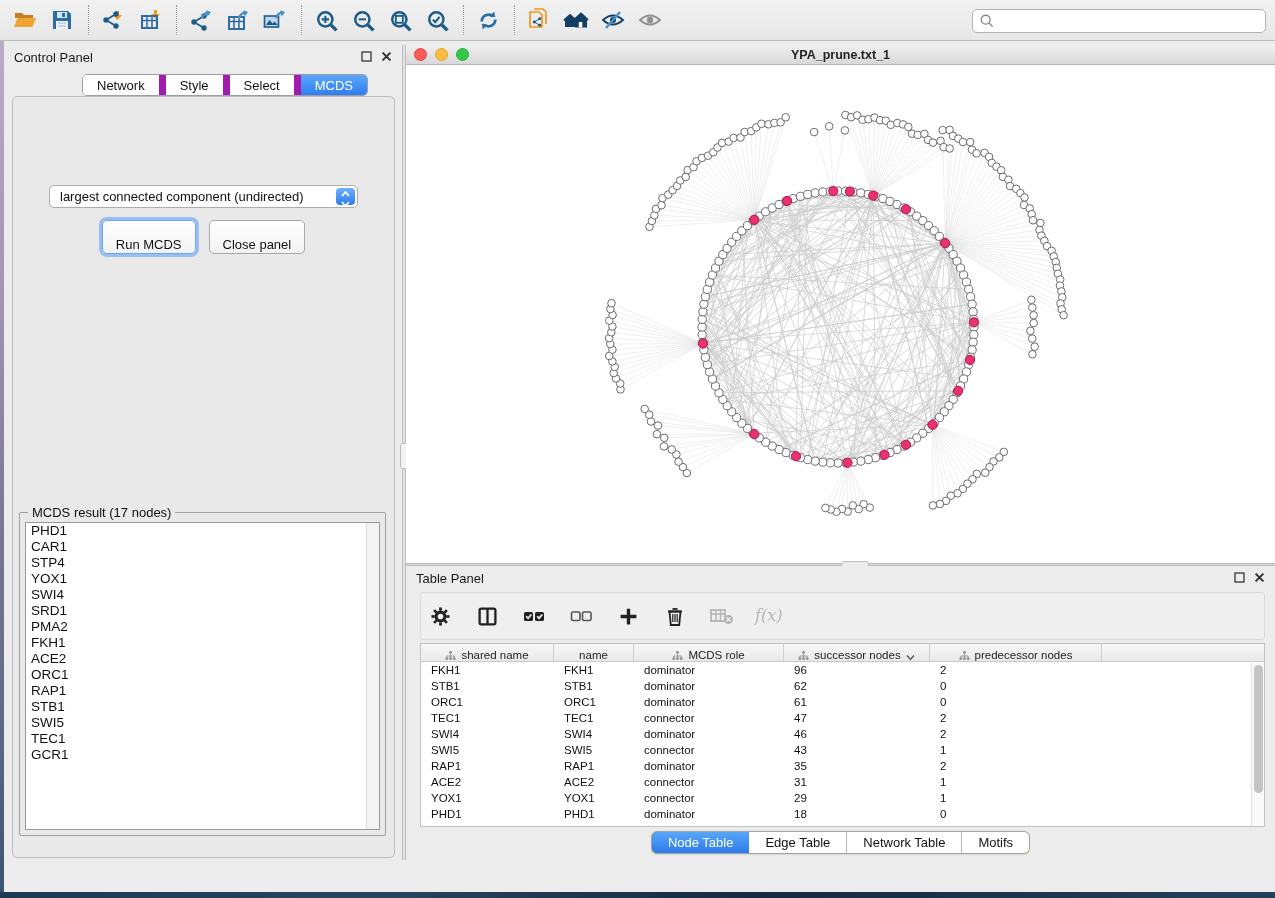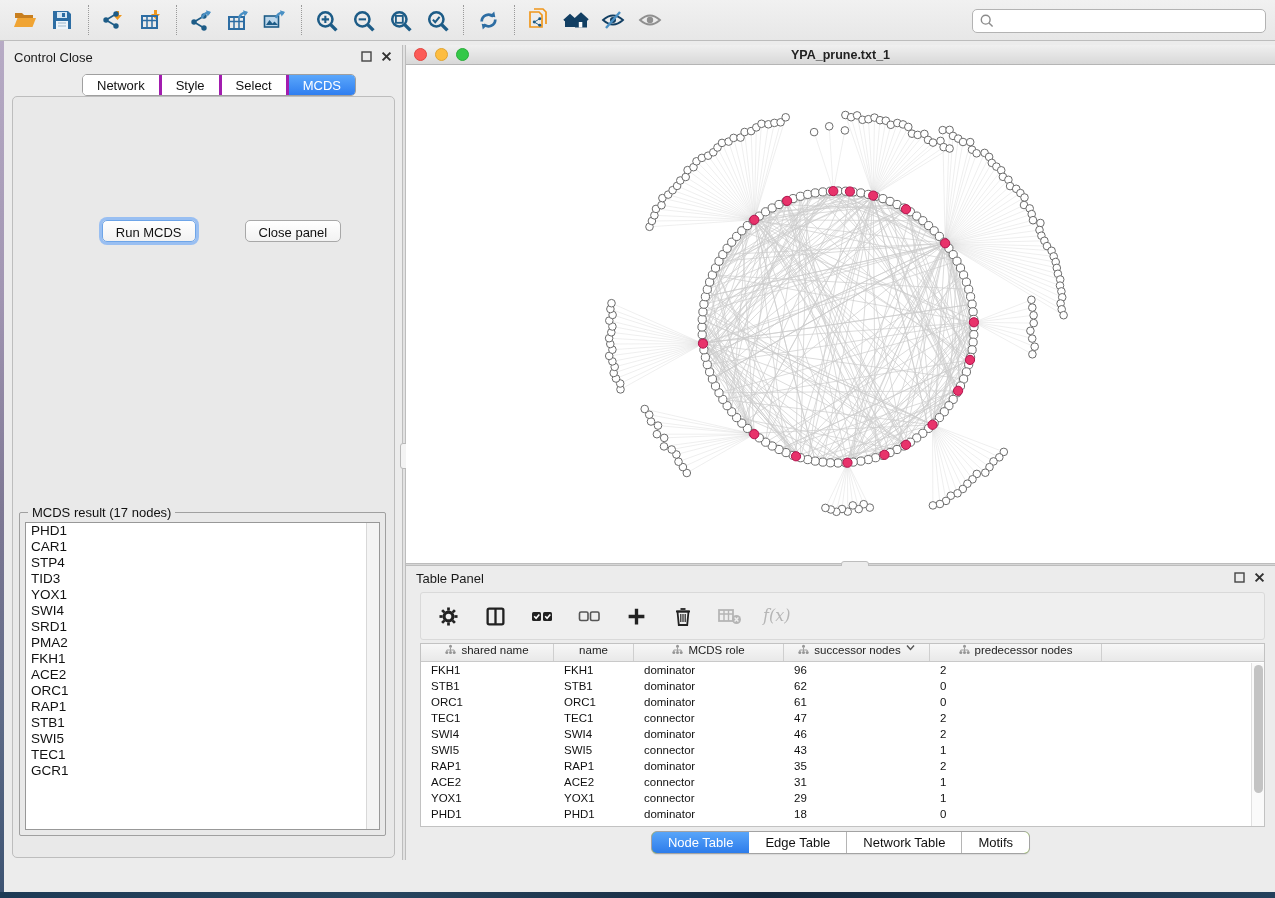--- a/index.html
+++ b/index.html
@@ -30,38 +30,38 @@
   
   #control-panel { position:absolute; left:4px; top:45px; width:398px; bottom:38px;
     background:#ececec; }
   .panel-titlebar { position:relative; height:24px; display:flex; align-items:center;
     font-size:13px; color:#1a1a1a; padding-left:10px; }
   .panel-ctrls { position:absolute; right:10px; top:6px; display:flex; gap:9px; }
   .panel-ctrls svg { display:block; }
   #cp-tabs { position:absolute; left:78px; top:29px; display:flex; height:22px;
     border:1px solid #9f9f9f; border-radius:5px; overflow:hidden; background:#fff; }
   .cp-tab { padding:0 14px; font-size:13px; color:#111; display:flex; align-items:center;
-    border-right:3px solid #a21caf; background:#fff; }
+    border-right:7px solid #a21caf; background:#fff; }
   .cp-tab:last-child { border-right:none; }
   .cp-tab.sel { background:linear-gradient(#5ba7fb,#2f7ef0); color:#fff;
     border-right:none; }
   #cp-body { position:absolute; left:8px; right:7px; top:51px; bottom:2px;
     background:#e9e9e9; border:1px solid #bdbdbd; border-radius:5px; }
   #opt-label { text-align:center; margin-top:18px; font-size:13px; color:#111; }
   #criterion-select { position:absolute; left:36px; right:36px; top:88px; height:23px;
     background:#fff; border:1px solid #adadad; border-radius:5px;
     display:flex; align-items:center; font-size:13px; color:#111; padding-left:10px; }
   #criterion-stepper { position:absolute; right:2px; top:2px; bottom:2px; width:19px;
     border-radius:4px; background:linear-gradient(#6cb0fc,#2e7cec); }
   #criterion-stepper svg { display:block; margin:2px auto; }
   #cp-buttons { position:absolute; top:123px; left:0; right:0; display:flex;
     justify-content:center; gap:13px; }
-  .mac-btn { height:22px; padding:4px 13px; background:linear-gradient(#ffffff,#f2f2f2);
+  .mac-btn { height:22px; padding:16px 13px; background:linear-gradient(#ffffff,#f2f2f2);
     border:1px solid #a8a8a8; border-radius:5px; font-size:13px; color:#111;
-    font-family:"Liberation Sans",sans-serif;margin-left:36px; }
+    font-family:"Liberation Sans",sans-serif; }
   .mac-btn.focus { box-shadow:0 0 0 3px rgba(111,169,248,.65); border-color:#6ea5e8; }
 
   #mcds-group { position:absolute; left:6px; right:8px; top:415px; bottom:21px;
     border:1px solid #a0a0a0; border-radius:2px; }
   #mcds-legend { position:absolute; top:-8px; left:8px; background:#e9e9e9;
     padding:0 4px; font-size:13px; color:#111; }
   #mcds-list { position:absolute; left:5px; right:5px; top:9px; bottom:5px;
     background:#fff; border:1px solid #989898; overflow:hidden; }
   #mcds-scroll { position:absolute; right:0; top:0; bottom:0; width:13px;
     background:#f4f4f4; border-left:1px solid #d8d8d8; }
@@ -91,27 +91,27 @@
   #h-split { position:absolute; left:406px; right:0; top:563px; height:3px;
     background:#d6d6d6; border-top:1px solid #bdbdbd; border-bottom:1px solid #bdbdbd; }
   #h-split-handle { position:absolute; left:50%; top:-3px; width:28px; height:8px;
     background:#ececec; border:1px solid #bdbdbd; border-radius:3px; }
 
   
   #table-panel { position:absolute; left:406px; right:0; top:566px; bottom:38px;
     background:#ececec; }
   #tp-toolbar { position:absolute; left:14px; right:10px; top:26px; height:48px;
     background:#efefef; border:1px solid #d9d9d9; border-radius:3px;
-    display:flex; align-items:center; padding-left:12px; }
+    display:flex; align-items:center; padding-left:4px; }
   #tp-toolbar .tb-btn { margin-right:17px; }
   #node-table { position:absolute; left:14px; right:10px; top:77px; bottom:33px;
     background:#fff; border:1px solid #c2c2c2; overflow:hidden; }
   #nt-header { display:flex; height:18px;
     background:linear-gradient(#f7f7f7,#e9e9e9); border-bottom:1px solid #c9c9c9; }
-  .nt-col { display:flex; align-items:flex-start; justify-content:center; gap:5px;
+  .nt-col { display:flex; align-items:flex-end; justify-content:center; gap:5px;
     font-size:11.5px; color:#222; border-right:1px solid #cfcfcf; height:100%; }
   .nt-col .tree { opacity:.75; }
   .nt-row { display:flex; height:16px; align-items:center; }
   .nt-cell { font-size:11.5px; color:#111; padding:0 10px; white-space:nowrap;
     overflow:hidden; }
   .nt-cell.num { text-align:left; }
   #nt-scroll { position:absolute; right:0; top:19px; bottom:0; width:13px;
     background:#fafafa; border-left:1px solid #e0e0e0; }
   #nt-thumb { position:absolute; left:1.5px; width:9px; top:2px; height:128px;
     background:#c3c3c3; border-radius:5px; }
@@ -300,49 +300,59 @@
         <path d="M10 10l3.6 3.6" stroke="#8b8b8b" stroke-width="1.4"></path>
       </svg>
     <input id="search-input" placeholder="" style="">
   </div>
 
   <div id="wall-left"></div>
   <div id="wall-bottom"></div>
 
   <div id="control-panel">
     <div class="panel-titlebar">
-      <span>Control Close</span>
+      <span>Control Panel</span>
       <span class="panel-ctrls">
         <svg width="11" height="11" viewBox="0 0 11 11">
             <rect x="1" y="1" width="9" height="9" fill="none" stroke="#444" stroke-width="1.4"></rect>
           </svg>
         <svg width="11" height="11" viewBox="0 0 11 11">
             <path d="M1.6 1.6l7.8 7.8M9.4 1.6L1.6 9.4" stroke="#333" stroke-width="2"></path>
           </svg>
       </span>
     </div>
     <div id="cp-tabs">
         <span class="cp-tab">Network</span>
         <span class="cp-tab">Style</span>
         <span class="cp-tab">Select</span>
         <span class="cp-tab sel">MCDS</span>
       </div>
     <div id="cp-body">
+      <div id="criterion-select">
+        <span>largest connected component (undirected)</span>
+        <span id="criterion-stepper">
+          <svg width="11" height="8" viewBox="0 0 11 8">
+              <path d="M2 6l3.5-4L9 6" fill="none" stroke="#fff" stroke-width="1.8"></path>
+            </svg>
+          <svg width="11" height="8" viewBox="0 0 11 8">
+              <path d="M2 2l3.5 4L9 2" fill="none" stroke="#fff" stroke-width="1.8"></path>
+            </svg>
+        </span>
+      </div>
       <div id="cp-buttons">
         <button class="mac-btn focus">Run MCDS</button>
         <button class="mac-btn">Close panel</button>
       </div>
       <div id="mcds-group">
         <span id="mcds-legend">MCDS result (17 nodes)</span>
         <div id="mcds-list">
 
         <div class="mcds-item">PHD1</div>
             <div class="mcds-item">CAR1</div>
             <div class="mcds-item">STP4</div>
-            <div class="mcds-item">TID3</div>
             <div class="mcds-item">YOX1</div>
             <div class="mcds-item">SWI4</div>
             <div class="mcds-item">SRD1</div>
             <div class="mcds-item">PMA2</div>
             <div class="mcds-item">FKH1</div>
             <div class="mcds-item">ACE2</div>
             <div class="mcds-item">ORC1</div>
             <div class="mcds-item">RAP1</div>
             <div class="mcds-item">STB1</div>
             <div class="mcds-item">SWI5</div>

